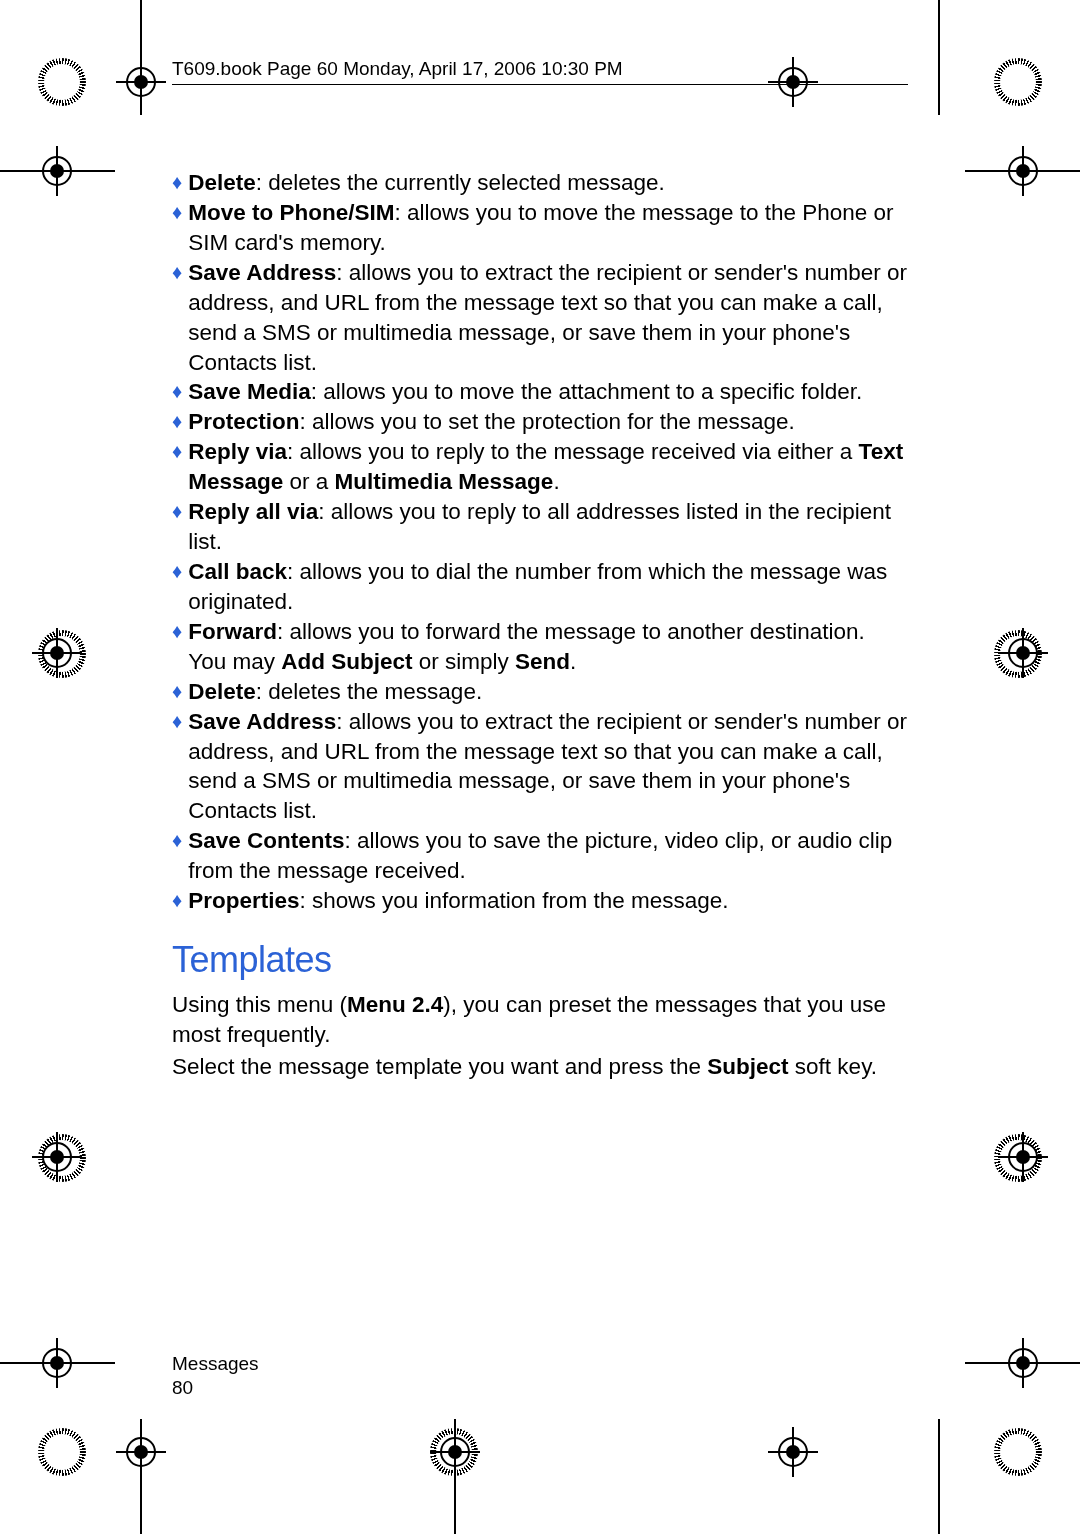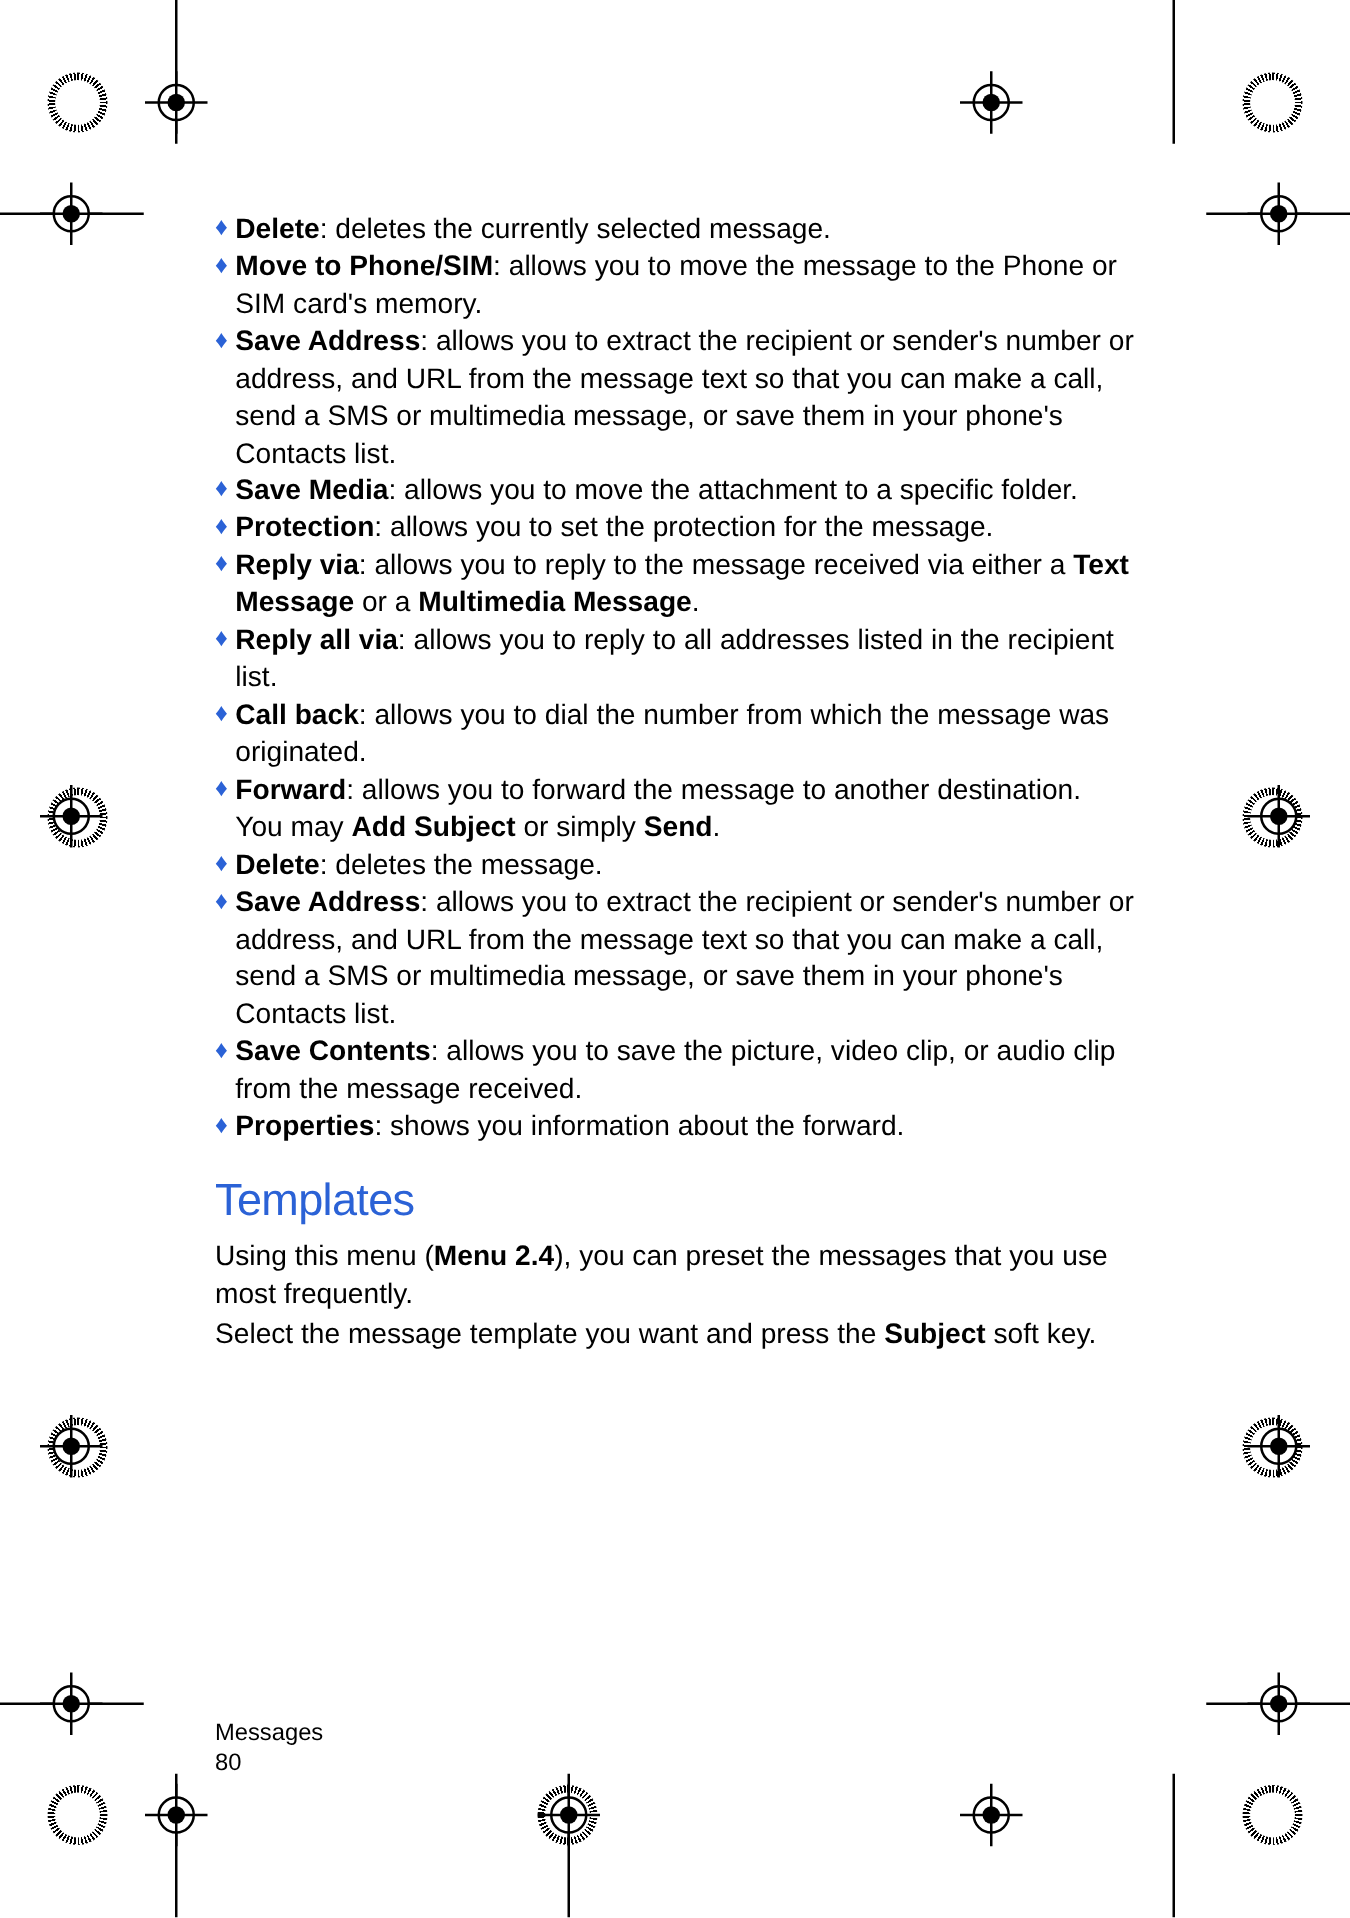--- a/index.html
+++ b/index.html
@@ -122,21 +122,21 @@
       font-size: 36px;
       font-weight: normal;
       margin-top: 20px;
       margin-bottom: 6px;
       letter-spacing: -0.5px;
     }
     .b { font-weight: bold; text-align: center; }
     .para { margin-bottom: 2px; }
     .footer {
       position: absolute;
-      bottom: 52px;
+      bottom: 75px;
       left: 20px;
       font-size: 19px;
       line-height: 1.3;
     }
   </style>
 </head>
 <body>
 
 <div class="reg-gear" style="left:38px; top:58px;"></div>
 <div class="reg-gear" style="right:38px; top:58px;"></div>
@@ -196,20 +196,21 @@
     <div class="reg-target-inner"></div>
   </div>
 <div class="reg-target" style="left:440px; bottom:67px;">
     <div class="reg-target-inner"></div>
   </div>
 <div class="reg-target" style="right:272px; bottom:67px;">
     <div class="reg-target-inner"></div>
   </div>
 
 <div class="content-frame">
+  <div class="header-line">T609.book  Page 60  Monday, April 17, 2006  10:30 PM</div>
 
   <div class="body-text">
 
     <div class="bullet-item">
       <div class="bullet">♦</div>
       <div class="bullet-content"><span class="b">Delete</span><span>: deletes the currently selected message.</span></div>
     </div>
     <div class="bullet-item">
       <div class="bullet">♦</div>
       <div class="bullet-content"><span class="b">Move to Phone/SIM</span><span>: allows you to move the message to the Phone or SIM card's memory.</span></div>
@@ -251,21 +252,21 @@
     <div class="bullet-item">
       <div class="bullet">♦</div>
       <div class="bullet-content"><span class="b">Save Address</span><span>: allows you to extract the recipient or sender's number or address, and URL from the message text so that you can make a call, send a SMS or multimedia message, or save them in your phone's Contacts list.</span></div>
     </div>
     <div class="bullet-item">
       <div class="bullet">♦</div>
       <div class="bullet-content"><span class="b">Save Contents</span><span>: allows you to save the picture, video clip, or audio clip from the message received.</span></div>
     </div>
     <div class="bullet-item">
       <div class="bullet">♦</div>
-      <div class="bullet-content"><span class="b">Properties</span><span>: shows you information about the forward.</span></div>
+      <div class="bullet-content"><span class="b">Properties</span><span>: shows you information from the message.</span></div>
     </div>
 
     <div class="section-heading">Templates</div>
 
     <div class="para">
       <span>Using this menu (</span><span class="b">Menu 2.4</span><span>), you can preset the messages that you use most frequently.</span>
     </div>
     <div class="para">
       <span>Select the message template you want and press the </span><span class="b">Subject</span><span> soft key.</span>
     </div>

